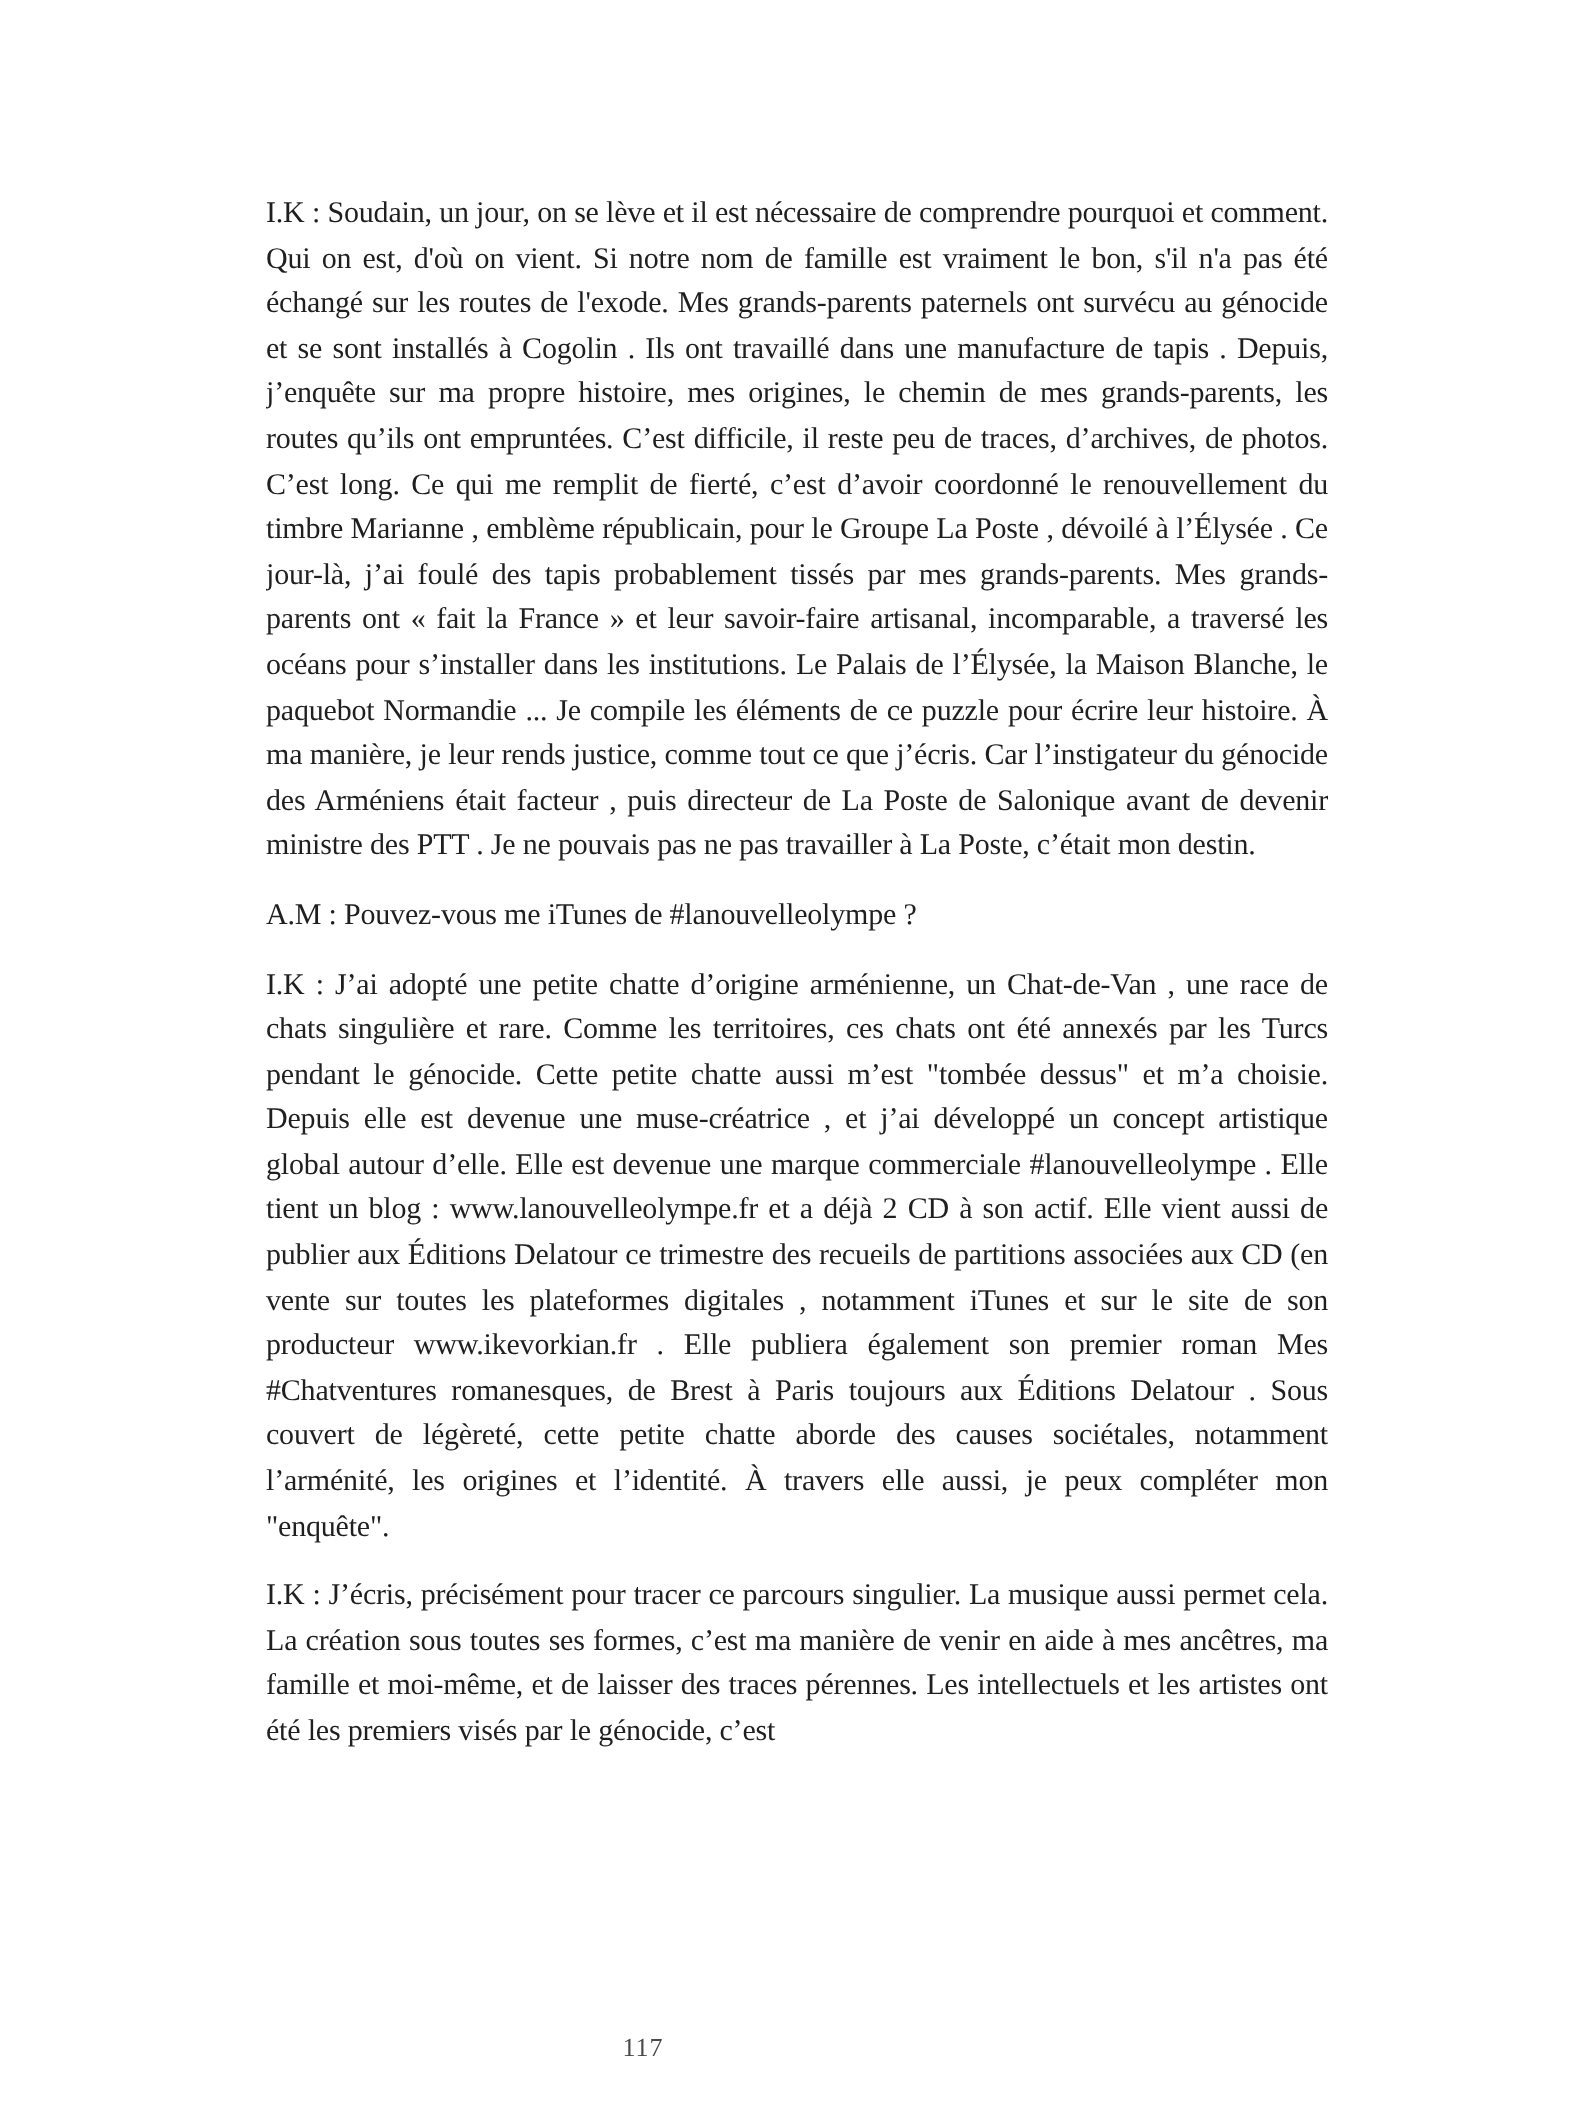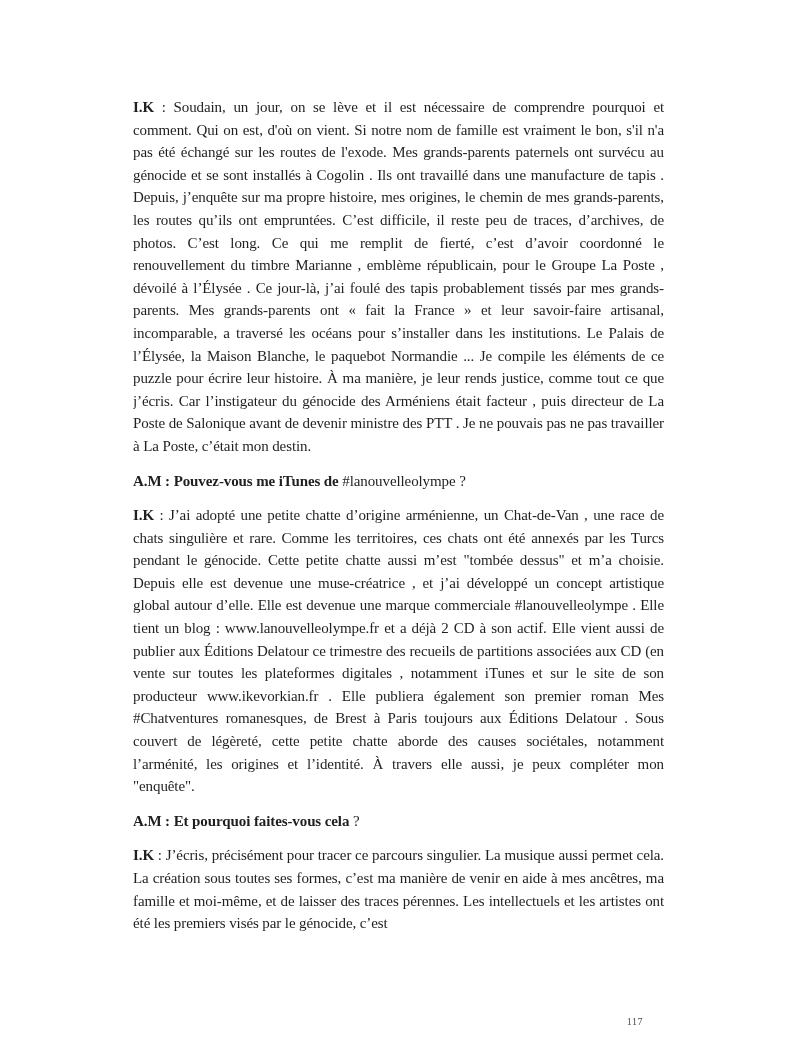--- a/index.html
+++ b/index.html
@@ -26,43 +26,42 @@
     font-size: 15px;
     line-height: 22.6px;
     letter-spacing: -0.1px;
   }
   .para {
     margin: 0 0 12px 0;
     text-align: justify;
     text-justify: inter-word;
   }
   .bold {
-    font-weight: bold;
+    font-weight: normal;
   }
   .page-number {
     position: absolute;
     top: 1016px;
     left: 0;
     width: 643px;
-    text-align: right;
-    font-size: 10px;
+    text-align: center;
+    font-size: 13px;
     color: #4a4a4a;
     letter-spacing: 0.5px;
   }
 </style>
 </head>
 <body>
 
 <div class="text-block">
 
   <p class="para"><span class="bold">I.K</span><span> : </span><span class="bold"></span><span>Soudain, un jour, on se lève et il est nécessaire de comprendre pourquoi et comment. Qui on est, d'où on vient. Si notre nom de famille est vraiment le bon, s'il n'a pas été échangé sur les routes de l'exode. Mes grands-parents paternels ont survécu au génocide et se sont installés à Cogolin . Ils ont travaillé dans une manufacture de tapis . Depuis, j’enquête sur ma propre histoire, mes origines, le chemin de mes grands-parents, les routes qu’ils ont empruntées. C’est difficile, il reste peu de traces, d’archives, de photos. C’est long. Ce qui me remplit de fierté, c’est d’avoir coordonné le renouvellement du timbre Marianne , emblème républicain, pour le Groupe La Poste , dévoilé à l’Élysée . Ce jour-là, j’ai foulé des tapis probablement tissés par mes grands-parents. Mes grands-parents ont « fait la France » et leur savoir-faire artisanal, incomparable, a traversé les océans pour s’installer dans les institutions. Le Palais de l’Élysée, la Maison Blanche, le paquebot Normandie ... Je compile les éléments de ce puzzle pour écrire leur histoire. À ma manière, je leur rends justice, comme tout ce que j’écris. Car l’instigateur du génocide des Arméniens était facteur , puis directeur de La Poste de Salonique avant de devenir ministre des PTT . Je ne pouvais pas ne pas travailler à La Poste, c’était mon destin.</span></p>
 
   <p class="para"><span class="bold">A.M</span><span class="bold"> : </span><span class="bold">Pouvez-vous me iTunes de </span><span>#lanouvelleolympe ?</span></p>
 
   <p class="para"><span class="bold">I.K</span><span> : </span><span class="bold"></span><span>J’ai adopté une petite chatte d’origine arménienne, un Chat-de-Van , une race de chats singulière et rare. Comme les territoires, ces chats ont été annexés par les Turcs pendant le génocide. Cette petite chatte aussi m’est "tombée dessus" et m’a choisie. Depuis elle est devenue une muse-créatrice , et j’ai développé un concept artistique global autour d’elle. Elle est devenue une marque commerciale #lanouvelleolympe . Elle tient un blog : www.lanouvelleolympe.fr et a déjà 2 CD à son actif. Elle vient aussi de publier aux Éditions Delatour ce trimestre des recueils de partitions associées aux CD (en vente sur toutes les plateformes digitales , notamment iTunes et sur le site de son producteur www.ikevorkian.fr . Elle publiera également son premier roman Mes #Chatventures romanesques, de Brest à Paris toujours aux Éditions Delatour . Sous couvert de légèreté, cette petite chatte aborde des causes sociétales, notamment l’arménité, les origines et l’identité. À travers elle aussi, je peux compléter mon "enquête".</span></p>
 
-  <p class="para"><span class="bold">A.M</span><span class="bold"> : </span><span class="bold">Et pourquoi faites-vous cela</span><span> ?</span></p>
 
   <p class="para"><span class="bold">I.K</span><span> : </span><span class="bold"></span><span>J’écris, précisément pour tracer ce parcours singulier. La musique aussi permet cela. La création sous toutes ses formes, c’est ma manière de venir en aide à mes ancêtres, ma famille et moi-même, et de laisser des traces pérennes. Les intellectuels et les artistes ont été les premiers visés par le génocide, c’est</span></p>
 
 </div>
 
 <div class="page-number">117</div>
 
 </body></html>

